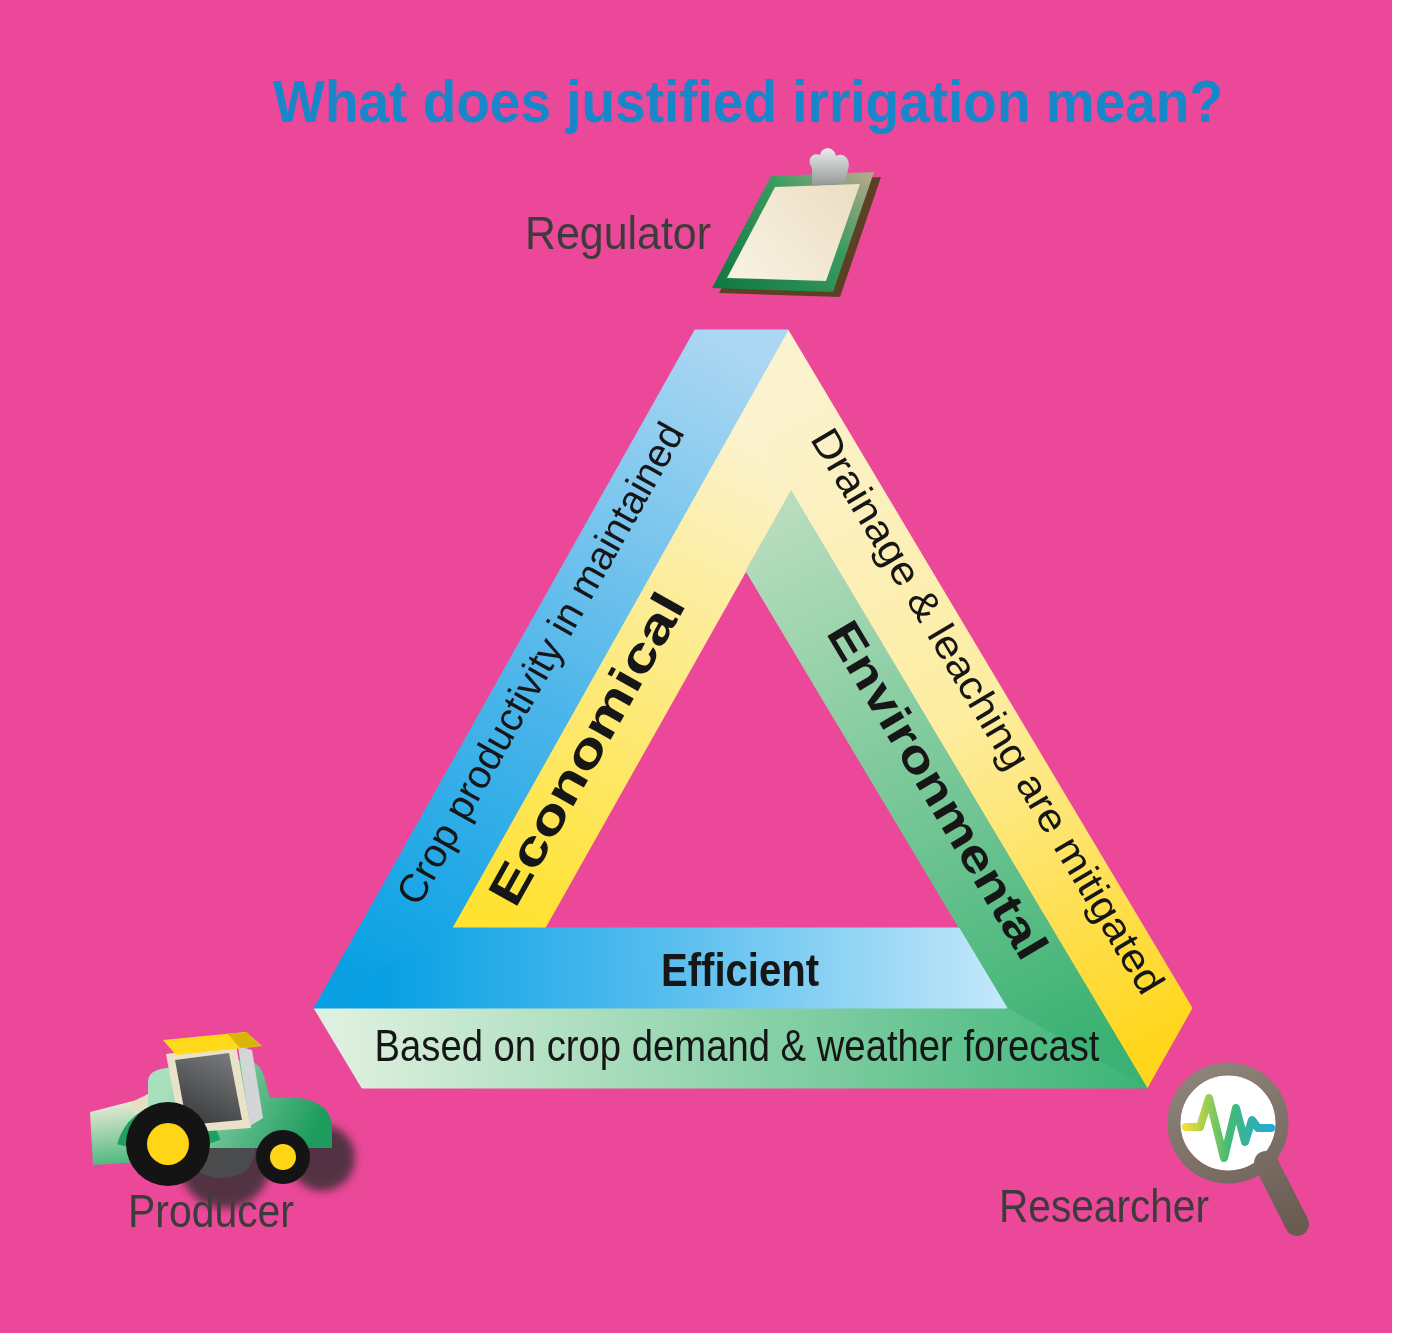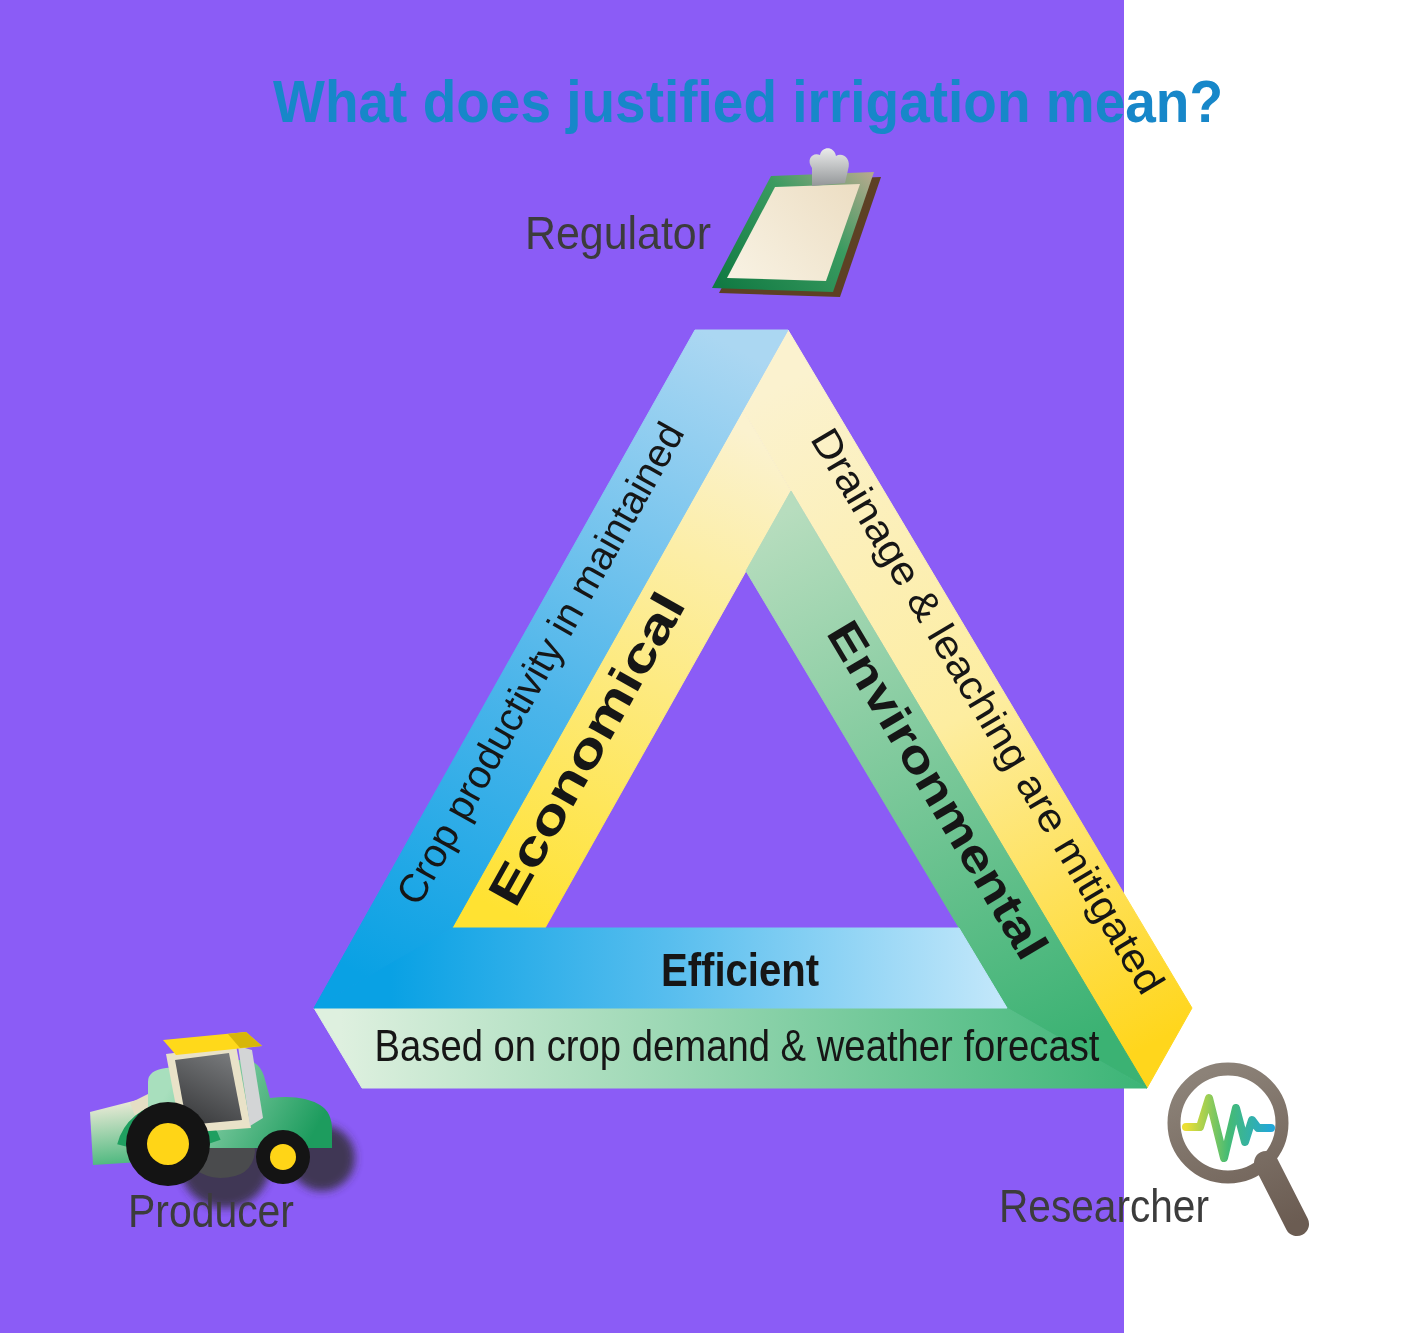--- a/index.html
+++ b/index.html
@@ -1,17 +1,17 @@
 <!DOCTYPE html>
 <html><head>
 <meta charset="utf-8">
 <style>
   html,body{margin:0;padding:0;background:#ffffff;}
   body{width:1406px;height:1333px;overflow:hidden;font-family:"Liberation Sans",sans-serif;}
-  #stage{position:relative;width:1124px;height:1333px;background:#8b5cf6;}
+  #stage{position:relative;width:1392px;height:1333px;background:#ec4899;}
   svg{display:block;}
   text{font-family:"Liberation Sans",sans-serif;}
 </style>
 </head>
 <body>
 
 <div id="stage">
 <svg width="1406" height="1333" viewBox="0 0 1406 1333" xmlns="http://www.w3.org/2000/svg">
 
   <defs>

